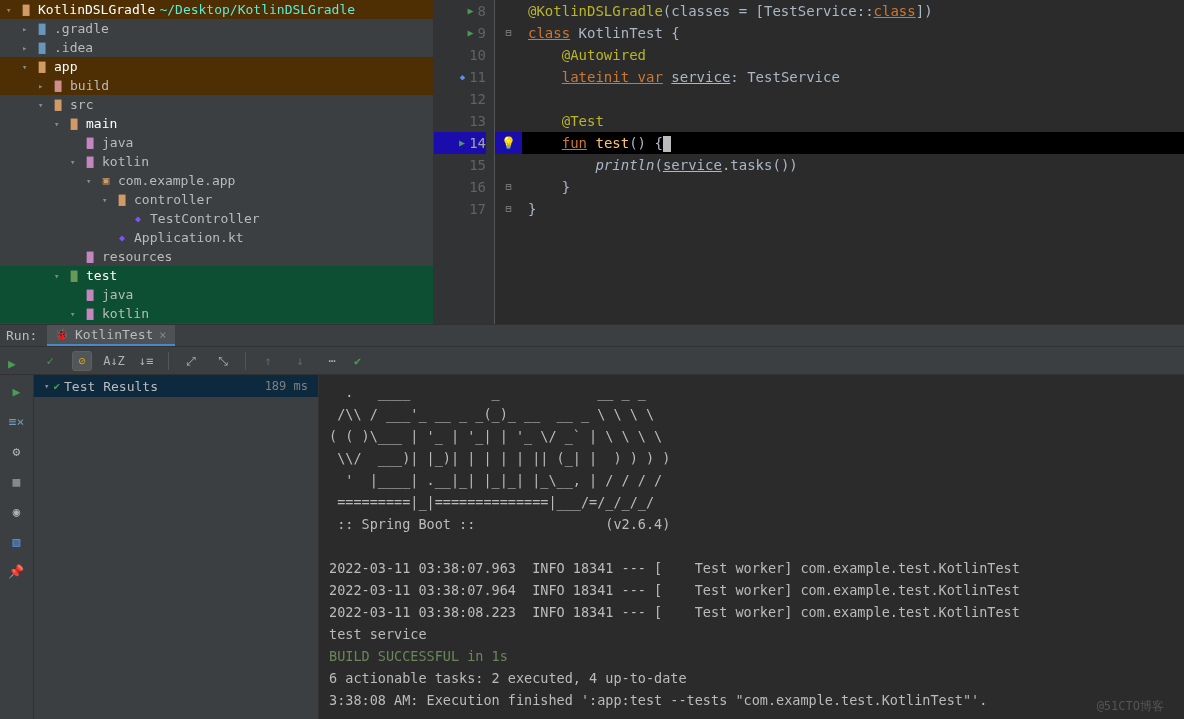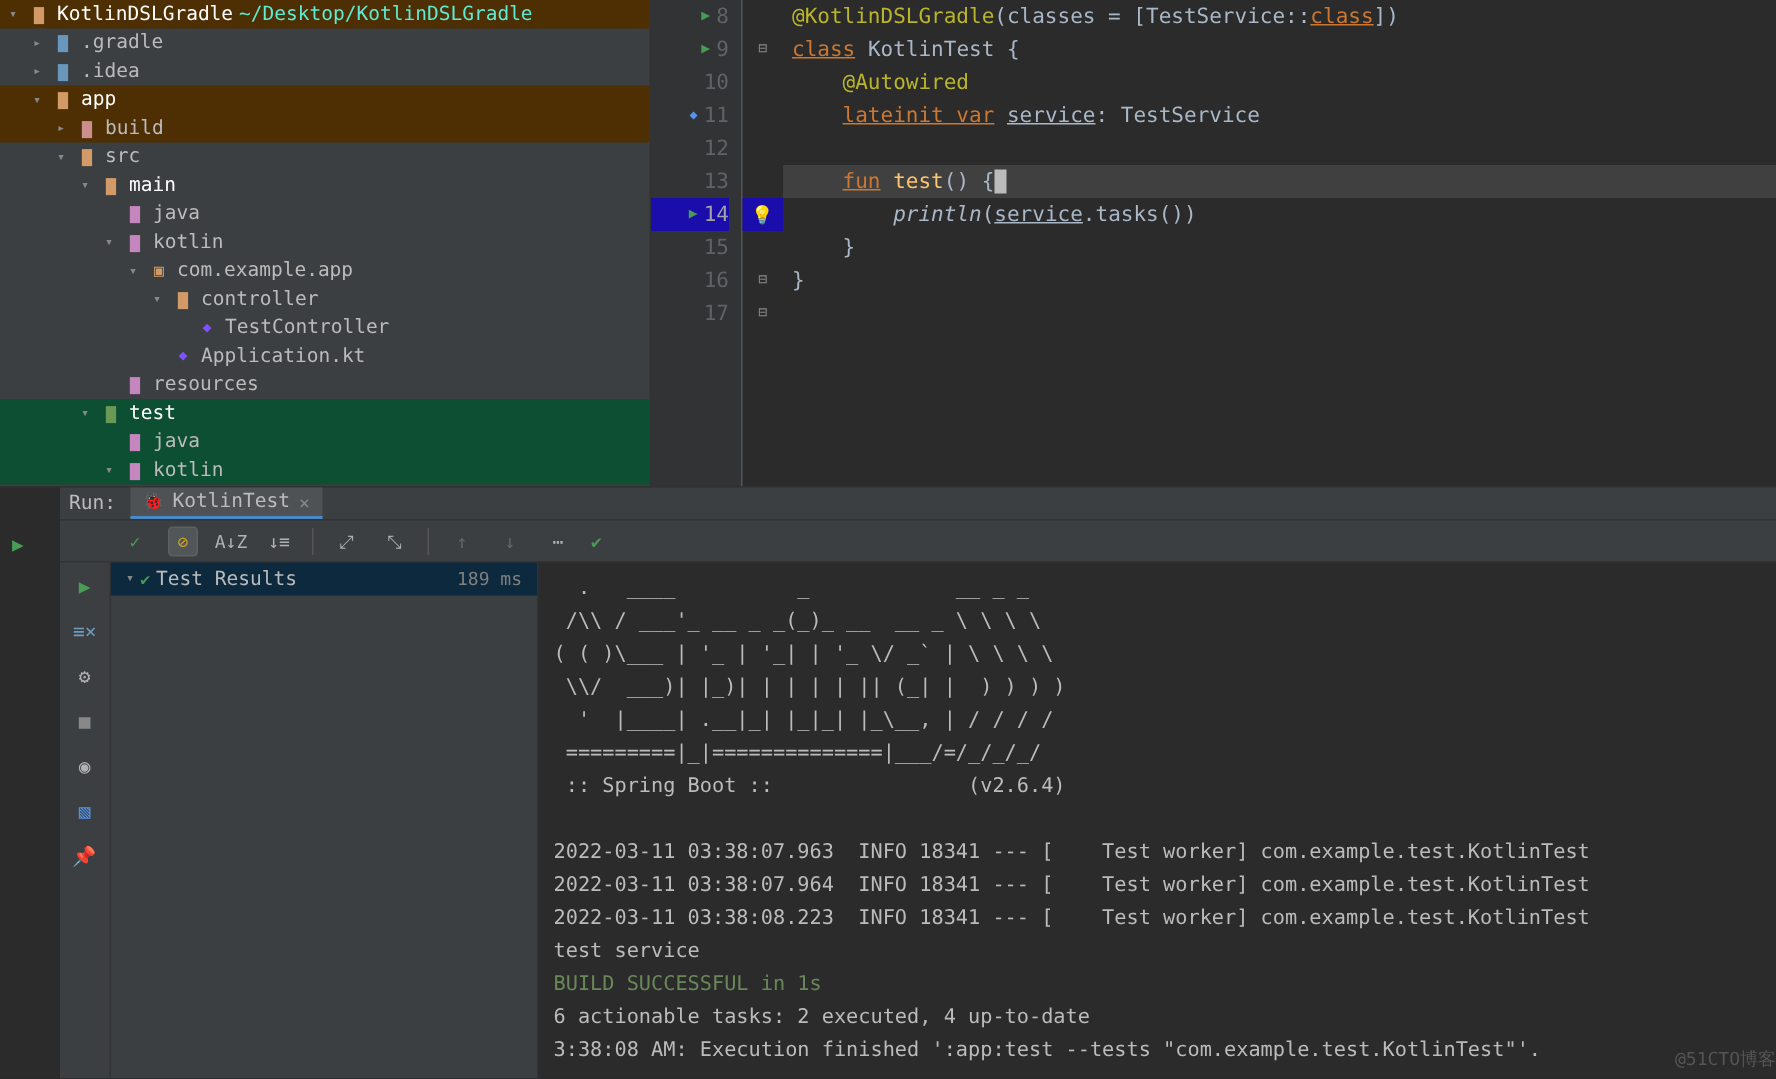--- a/index.html
+++ b/index.html
@@ -90,37 +90,36 @@
   border-left: 1px solid #555;
   display: flex;
   flex-direction: column;
 }
 .margin-line { height: 22px; display: flex; align-items: center; justify-content: center; }
 .margin-line.hl { background: #1a0dab; }
 .fold { color: #888; font-size: 10px; }
 .bulb { color: #ffc66d; font-size: 12px; }
 .code-area { flex: 1; }
 .code-line { height: 22px; padding-left: 6px; white-space: pre; }
-.code-line.hl { background: #404040; }
+.code-line.hl { background: #000000; }
 .kw { color: #cc7832; text-decoration: underline; }
 .ann { color: #bbb529; }
 .fn { color: #ffc66d; }
 .ident { color: #a9b7c6; }
 .underl { text-decoration: underline; }
 .italic { font-style: italic; }
 .cursor { background: #bbbbbb; display: inline-block; width: 8px; height: 16px; vertical-align: middle; }
 
 
 .run-panel {
   flex: 1;
   background: #2b2b2b;
   display: flex;
   flex-direction: column;
   position: relative;
-  margin-left: 40px;
 }
 .run-header {
   height: 22px;
   background: #3c3f41;
   display: flex;
   align-items: center;
   padding-left: 6px;
   border-bottom: 1px solid #323232;
 }
 .run-label { color: #bbbbbb; margin-right: 10px; }
@@ -212,21 +211,21 @@
   padding: 6px 10px;
   font-size: 13.5px;
   line-height: 22px;
   white-space: pre;
   overflow: hidden;
 }
 .console .green { color: #6a8759; }
 
 .watermark {
   position: absolute;
-  right: 0;
+  right: 20px;
   bottom: 4px;
   color: #555;
   font-size: 12px;
 }
 
 .kt-icon { color: #7f52ff; font-size: 10px; }
 </style>
 </head>
 <body>
 
@@ -381,20 +380,21 @@
         <div class="margin-line">
           <span class="fold">⊟</span>
         </div>
       </div>
     <div class="code-area" id="code">
         <div class="code-line"><span class="ann">@KotlinDSLGradle</span><span class="ident">(classes = [TestService::</span><span class="kw">class</span><span class="ident">])</span></div>
         <div class="code-line"><span class="kw">class</span> <span class="ident">KotlinTest {</span></div>
         <div class="code-line">    <span class="ann">@Autowired</span></div>
         <div class="code-line">    <span class="kw">lateinit var</span> <span class="ident underl">service</span><span class="ident">: TestService</span></div>
         <div class="code-line"></div>
+        <div class="code-line">    <span class="ann">@Test</span></div>
         <div class="code-line hl">    <span class="kw">fun</span> <span class="fn">test</span><span class="ident">() {</span><span class="cursor"></span></div>
         <div class="code-line">        <span class="ident italic">println</span><span class="ident">(</span><span class="ident underl">service</span><span class="ident">.tasks())</span></div>
         <div class="code-line">    <span class="ident">}</span></div>
         <div class="code-line"><span class="ident">}</span></div>
       </div>
   </div>
 </div>
 
 <div class="run-panel">
   <div class="run-header">

